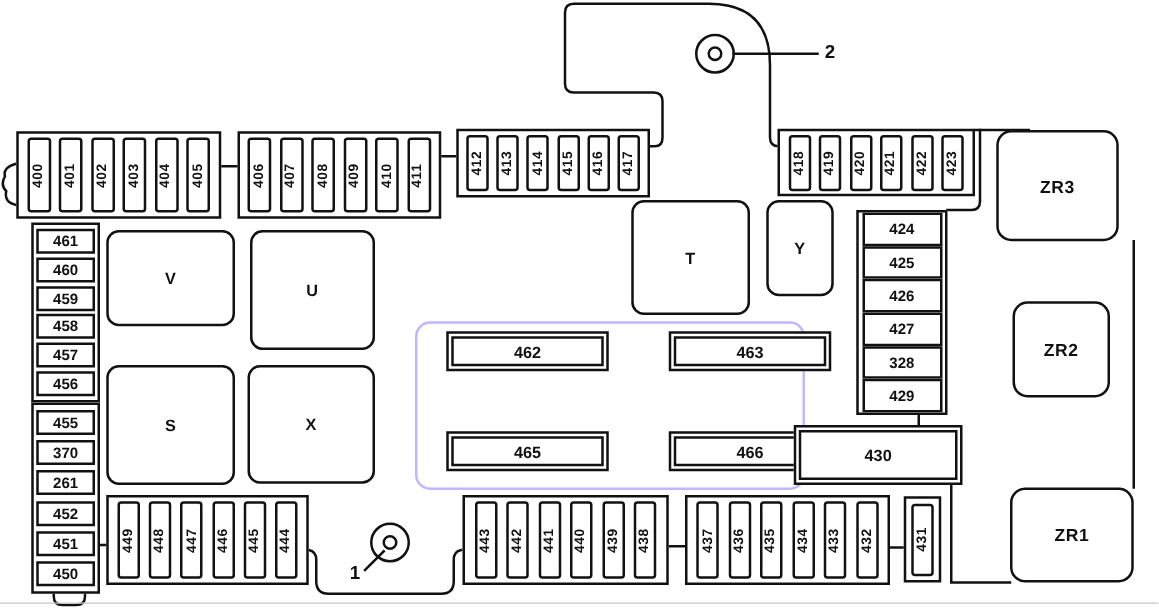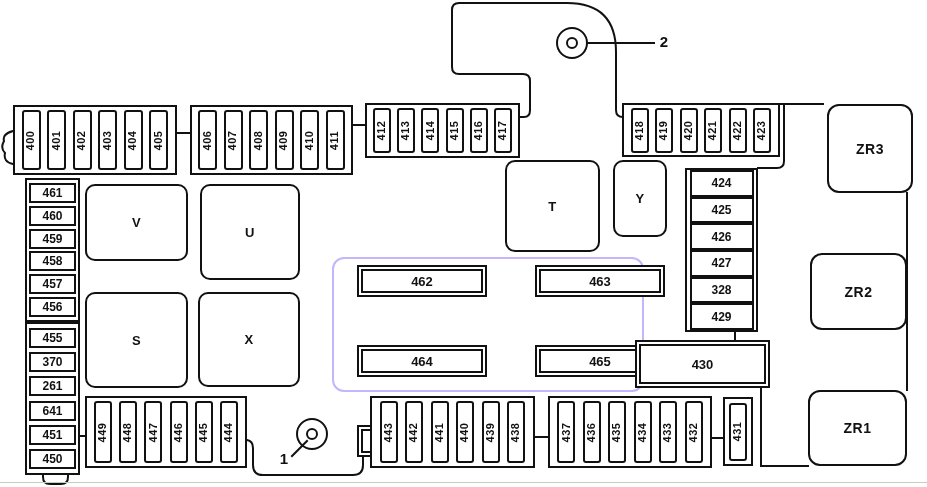--- a/index.html
+++ b/index.html
@@ -216,21 +216,21 @@
   <div class="hfuse">
         <span>455</span>
       </div>
       <div class="hfuse">
         <span>370</span>
       </div>
       <div class="hfuse">
         <span>261</span>
       </div>
       <div class="hfuse">
-        <span>641</span>
+        <span>452</span>
       </div>
       <div class="hfuse">
         <span>451</span>
       </div>
       <div class="hfuse">
         <span>450</span>
       </div>
     </div>
 
   <div class="hcol col-right" style="left:685px;top:168px;width:73px;height:164px">
@@ -258,25 +258,20 @@
   <div class="center-grid">
 
   <div class="dfuse">
         <div class="dfuse-in">
           <span>462</span>
         </div>
       </div>
       <div class="dfuse">
         <div class="dfuse-in">
           <span>463</span>
-        </div>
-      </div>
-      <div class="dfuse">
-        <div class="dfuse-in">
-          <span>464</span>
         </div>
       </div>
       <div class="dfuse">
         <div class="dfuse-in">
           <span>465</span>
         </div>
       </div>
       <div class="dfuse">
         <div class="dfuse-in">
           <span>466</span>
@@ -359,21 +354,21 @@
         <span>432</span>
       </div>
     </div>
 
   <div class="relay" style="left:85px;top:184px;width:103px;height:77px">V</div>
   <div class="relay" style="left:200px;top:184px;width:100px;height:96px">U</div>
   <div class="relay" style="left:85px;top:292px;width:103px;height:96px">S</div>
   <div class="relay" style="left:198px;top:292px;width:102px;height:95px">X</div>
   <div class="relay" style="left:505px;top:160px;width:95px;height:92px">T</div>
   <div class="relay" style="left:613px;top:160px;width:54px;height:77px">Y</div>
-  <div class="relay zr" style="left:827px;top:104px;width:86px;height:89px">ZR3</div>
-  <div class="relay zr" style="left:810px;top:253px;width:97px;height:77px">ZR2</div>
+  <div class="relay zr" style="left:797px;top:104px;width:98px;height:89px">ZR3</div>
+  <div class="relay zr" style="left:810px;top:241px;width:78px;height:77px">ZR2</div>
   <div class="relay zr" style="left:808px;top:390px;width:99px;height:76px">ZR1</div>
 
   <div class="marker-label" style="left:276px;top:451px">1</div>
   <div class="marker-label" style="left:656px;top:34px">2</div>
 
   <div class="page-edge"></div>
 </div>
 
 </body></html>

